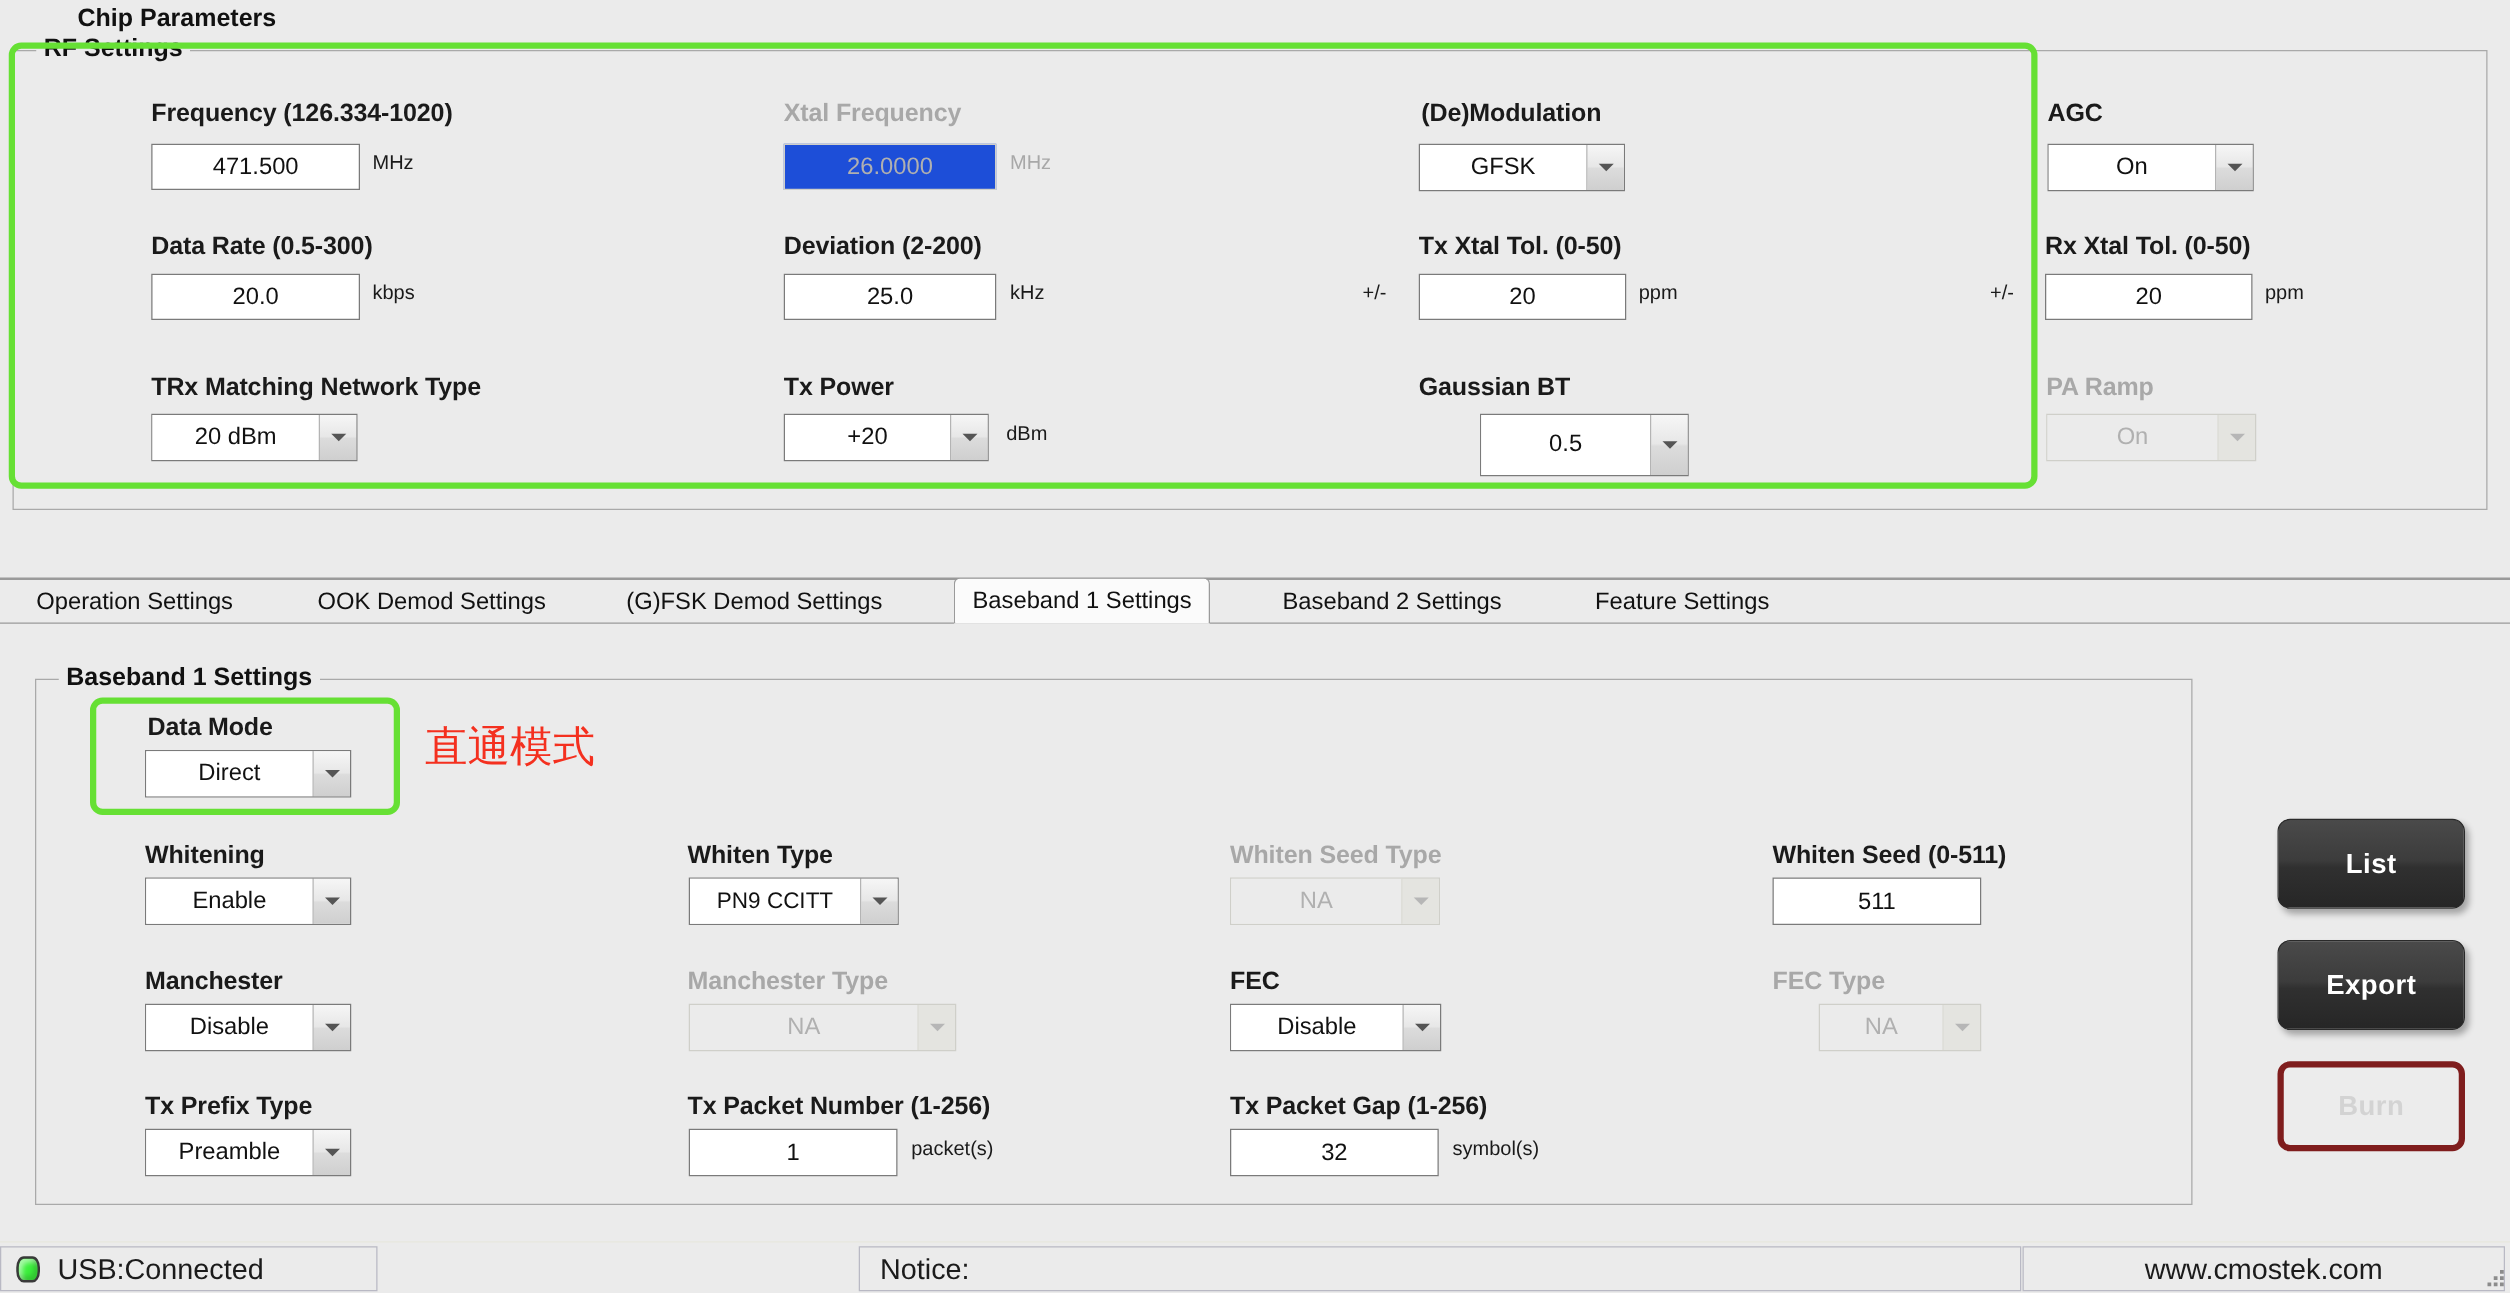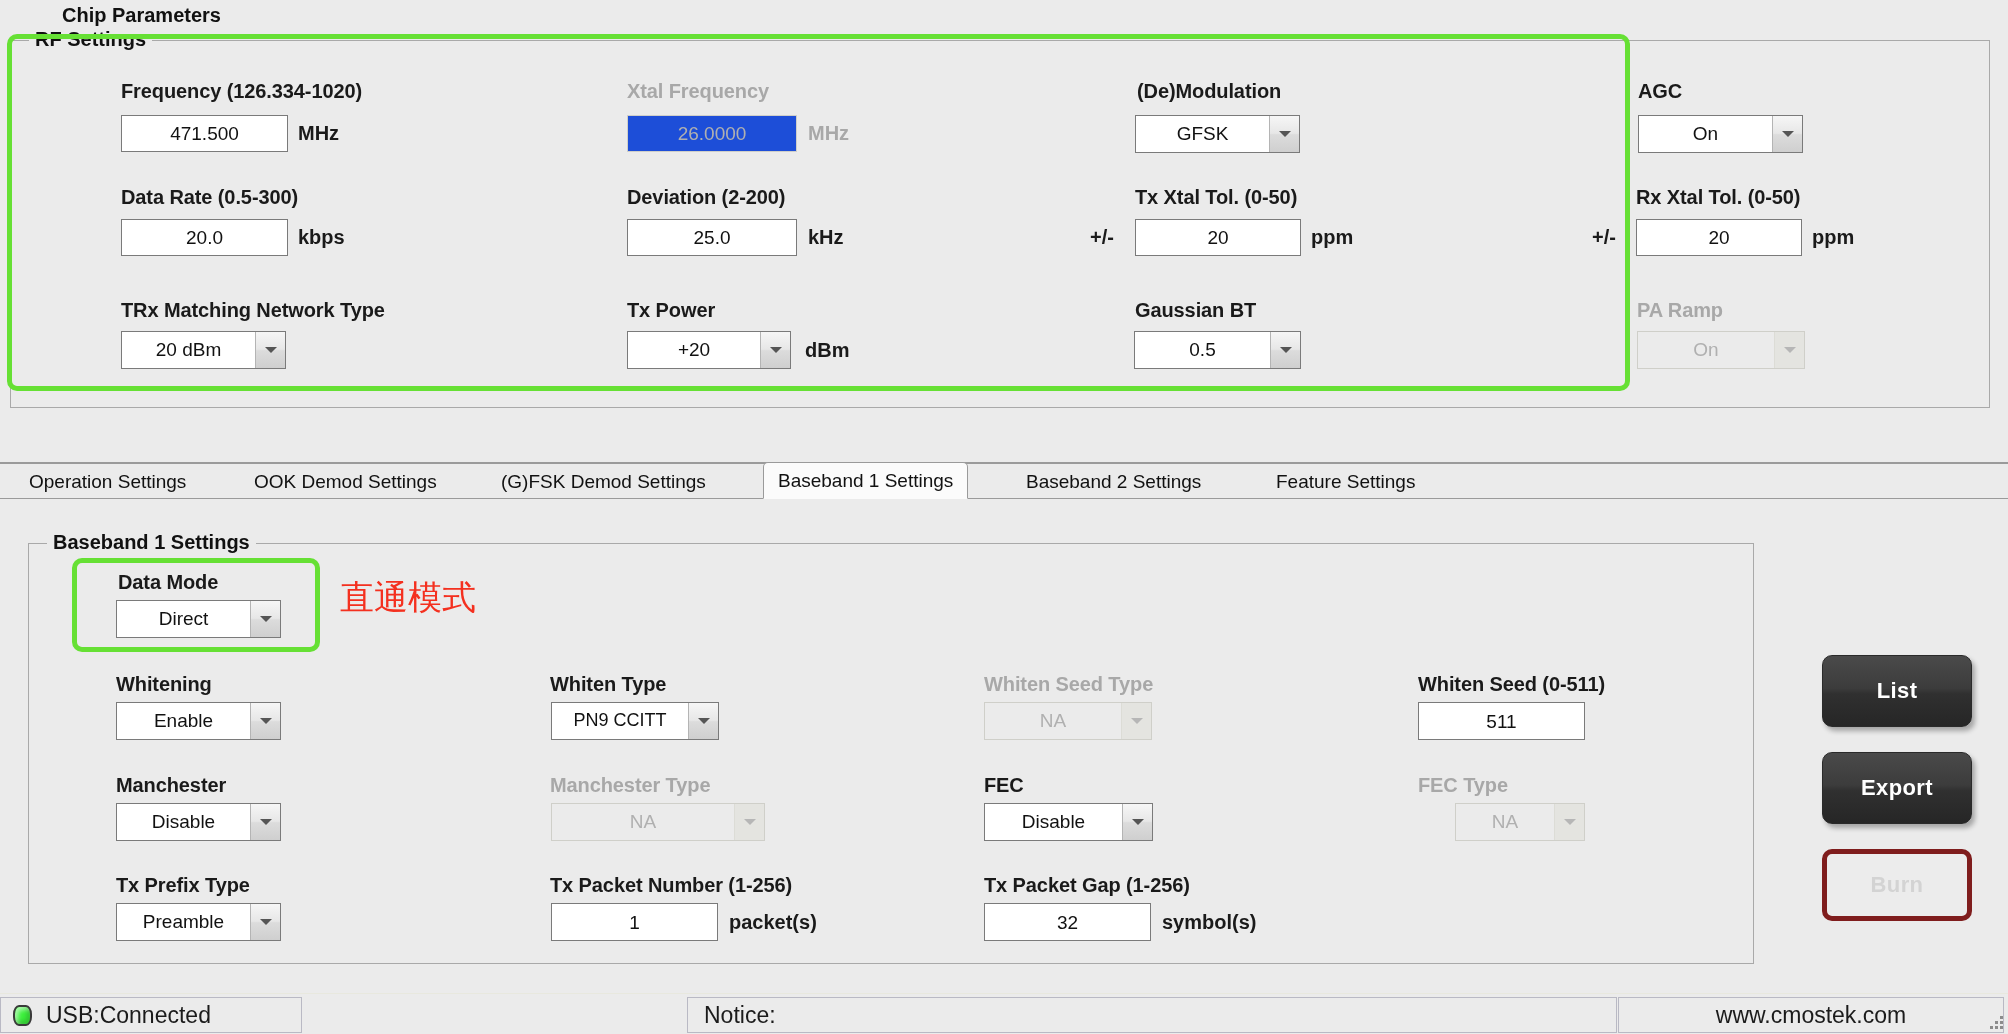--- a/index.html
+++ b/index.html
@@ -19,22 +19,22 @@
   
   .lbl {
     font-size: 20px;
     font-weight: bold;
     color: #1a1a1a;
     white-space: nowrap;
     letter-spacing: -0.1px;
   }
   .lbl.dim { color: #a8a8a8; }
   .unit {
-    font-size: 20px;
-    font-weight: bold;
+    font-size: 16px;
+    font-weight: normal;
     color: #1a1a1a;
     white-space: nowrap;
   }
   .unit.dim { color: #a8a8a8; }
 
   
   #chip-title {
     position: absolute;
     left: 26px; top: 4px;
     font-size: 20px; font-weight: bold; color: #111; margin-left: 36px;
@@ -285,21 +285,21 @@
   <div class="lbl" style="position:absolute; left:627px; top:299px;">Tx Power</div>
   <div class="combo" style="left:627px; top:331px; width:164px; height:38px;">
     <span class="cval">+20</span>
     <span class="carrow">
         <i></i>
       </span>
   </div>
   <div class="unit" style="position:absolute; left:805px; top:339px;">dBm</div>
 
   <div class="lbl" style="position:absolute; left:1135px; top:299px;">Gaussian BT</div>
-  <div class="combo" style="left:1134px; top:331px; width:167px; height:38px;">
+  <div class="combo" style="left:1184px; top:331px; width:167px; height:50px;">
     <span class="cval">0.5</span>
     <span class="carrow">
         <i></i>
       </span>
   </div>
 
   <div class="lbl dim" style="position:absolute; left:1637px; top:299px;">PA Ramp</div>
   <div class="combo disabled" style="left:1637px; top:331px; width:168px; height:38px;">
     <span class="cval">On</span>
     <span class="carrow">

